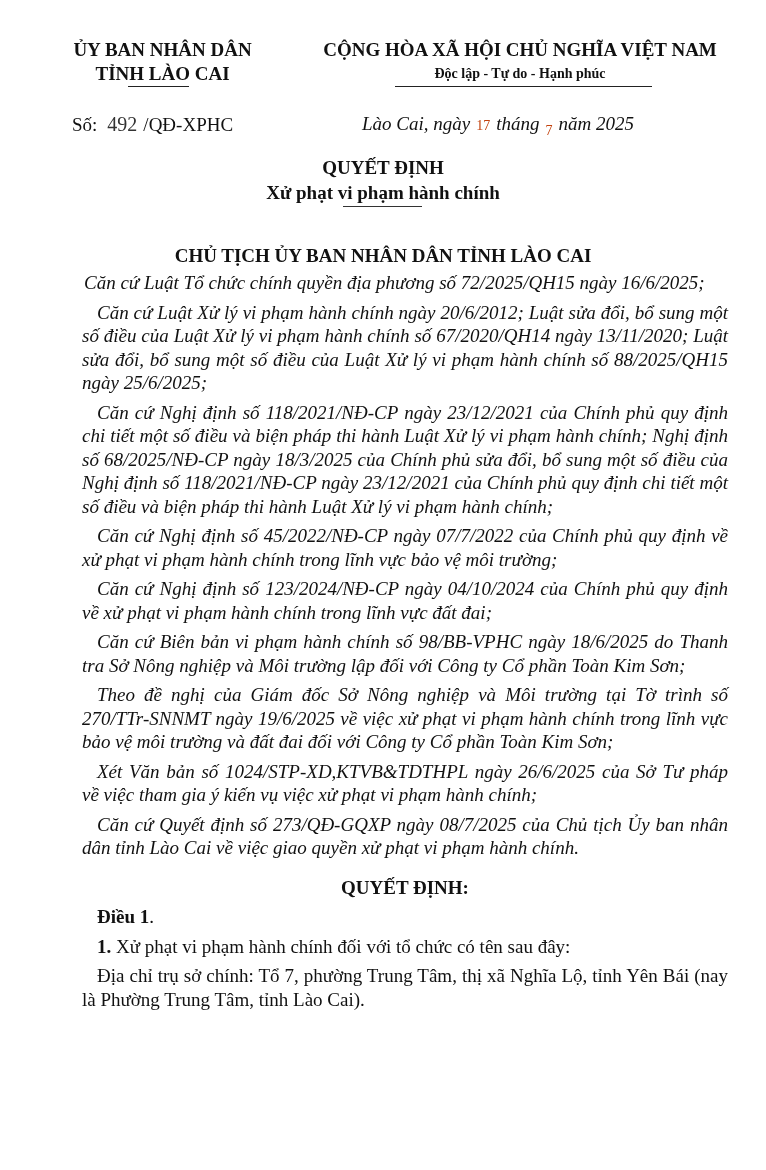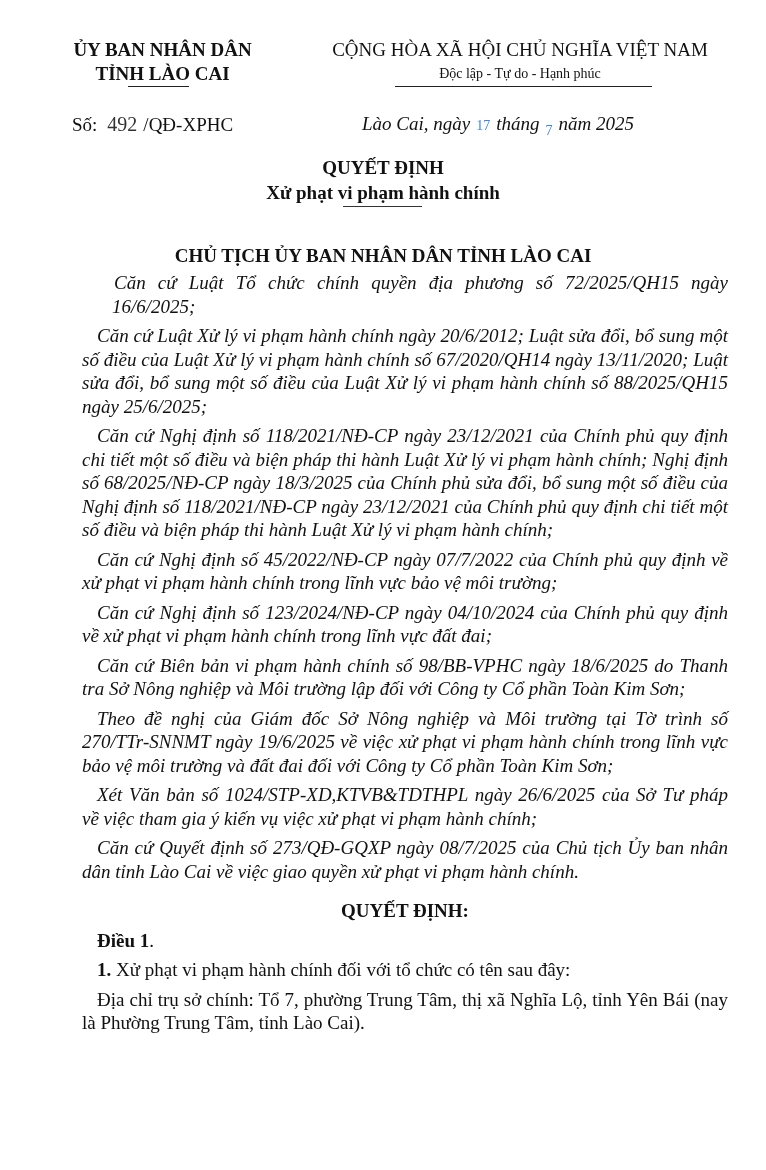--- a/index.html
+++ b/index.html
@@ -5,40 +5,40 @@
   html, body { margin: 0; padding: 0; background: #ffffff; }
   body {
     width: 766px; height: 1170px; overflow: hidden; position: relative;
     font-family: "Liberation Serif", "DejaVu Serif", serif;
     color: #111111;
   }
   .page { position: absolute; left: 0; top: 0; width: 686px; height: 1170px; }
 
   
   .hdr-left { position: absolute; left: 40px; top: 38px; width: 245px; text-align: center; font-weight: bold; font-size: 19px; line-height: 24px; }
-  .hdr-right { position: absolute; left: 290px; top: 38px; width: 460px; text-align: center; font-weight: normal; font-size: 19px; line-height: 24px; }
+  .hdr-right { position: absolute; left: 290px; top: 38px; width: 460px; text-align: center; font-weight: bold; font-size: 19px; line-height: 24px; }
   .hdr-right .motto { font-size: 14px; }
   .uline-left { position: absolute; left: 128px; top: 86px; width: 61px; height: 1px; background: #222; }
   .uline-right { position: absolute; left: 395px; top: 86px; width: 257px; height: 1px; background: #222; }
 
   .so-line { position: absolute; left: 72px; top: 112px; font-size: 19px; line-height: 24px; }
   .so-num { font-size: 20px; color: #333; margin: 0 6px 0 10px; }
   .date-line { position: absolute; left: 362px; top: 112px; font-size: 19px; line-height: 24px; font-style: italic; }
-  .date-line .fill { font-style: normal; font-size: 14px; color: #3b82f6; margin: 0 6px; }
+  .date-line .fill { font-style: normal; font-size: 14px; color: #c2410c; margin: 0 6px; }
   .date-line .fill.low { position: relative; top: 5px; }
 
   .title { position: absolute; left: 0; width: 766px; text-align: center; font-weight: bold; font-size: 19px; line-height: 24px; }
   .t1 { top: 156px; }
   .t2 { top: 181px; }
   .uline-title { position: absolute; left: 343px; top: 206px; width: 79px; height: 1px; background: #333; }
   .t3 { top: 244px; }
 
   .body-text { position: absolute; left: 82px; top: 271px; width: 646px; font-size: 19px; line-height: 23.5px; }
   .para { text-align: justify; text-indent: 15px; margin: 0 0 6px 0; font-style: italic; }
-  .para.first { text-indent: 2px; margin-left: 30px; }
+  .para.first { text-indent: 2px; }
   .decision-head { text-align: center; font-weight: bold; margin: 16px 0 6px 0; font-style: normal; }
   .norm { font-style: normal; text-align: justify; text-indent: 15px; margin: 0 0 6px 0; }
   .norm b { font-weight: bold; }
 </style>
 </head>
 <body>
 
 <div class="page">
 
   <div class="hdr-left">

